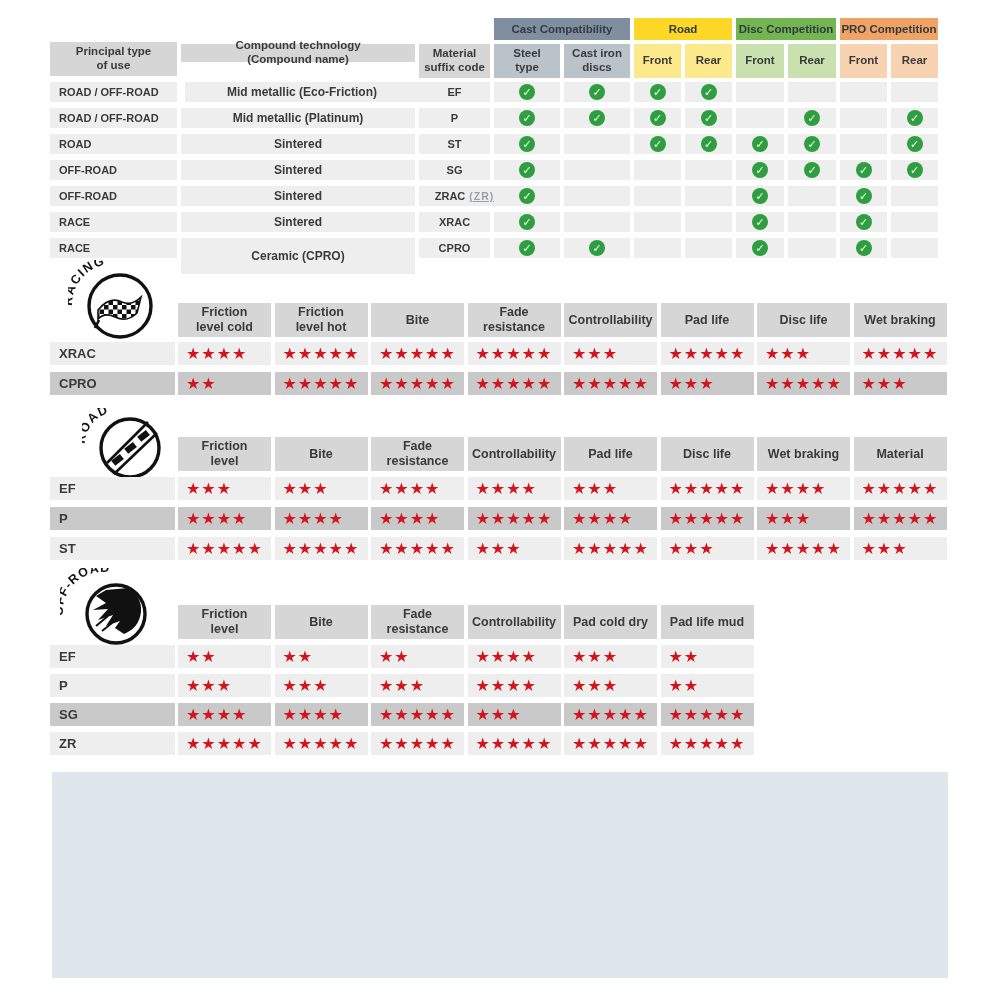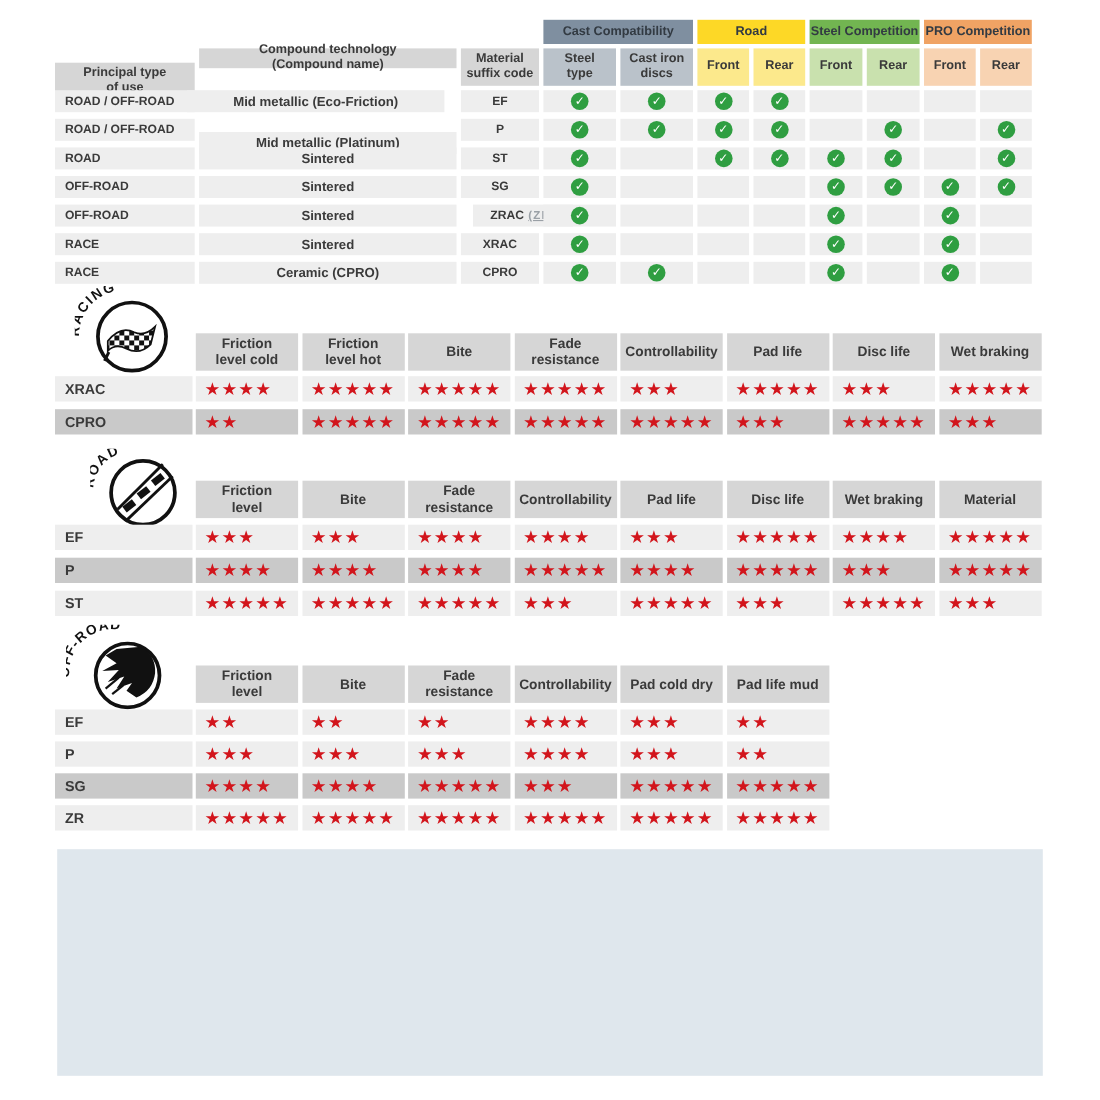--- a/index.html
+++ b/index.html
@@ -24,62 +24,62 @@
   .secicon{position:absolute;}
 </style>
 </head>
 <body>
 
 <div id="canvas">
 
   <div id="compat-table">
       <div class="cell ghead" style="left: 494px; top: 18px; width: 136px; height: 22px; background: rgb(127, 143, 160);">Cast Compatibility</div>
       <div class="cell ghead" style="left: 634px; top: 18px; width: 98px; height: 22px; background: rgb(253, 216, 38);">Road</div>
-      <div class="cell ghead" style="left: 736px; top: 18px; width: 100px; height: 22px; background: rgb(114, 181, 81);">Steel Competition</div>
+      <div class="cell ghead" style="left: 736px; top: 18px; width: 100px; height: 22px; background: rgb(114, 181, 81);">Disc Competition</div>
       <div class="cell ghead" style="left: 840px; top: 18px; width: 98px; height: 22px; background: rgb(240, 163, 100);">PRO Competition</div>
-      <div class="cell hcell" style="left: 50px; top: 57px; width: 127px; height: 34px; background: rgb(214, 214, 214);">Principal type
+      <div class="cell hcell" style="left: 50px; top: 42px; width: 127px; height: 34px; background: rgb(214, 214, 214);">Principal type
 of use</div>
       <div class="cell hcell" style="left: 181px; top: 44px; width: 234px; height: 18px; background: rgb(214, 214, 214);">Compound technology
 (Compound name)</div>
       <div class="cell hcell" style="left: 419px; top: 44px; width: 71px; height: 34px; background: rgb(214, 214, 214);">Material
 suffix code</div>
       <div class="cell hcell" style="left: 494px; top: 44px; width: 66px; height: 34px; background: rgb(186, 194, 202);">Steel
 type</div>
       <div class="cell hcell" style="left: 564px; top: 44px; width: 66px; height: 34px; background: rgb(186, 194, 202);">Cast iron
 discs</div>
       <div class="cell hcell" style="left: 634px; top: 44px; width: 47px; height: 34px; background: rgb(252, 233, 140);">Front</div>
       <div class="cell hcell" style="left: 685px; top: 44px; width: 47px; height: 34px; background: rgb(252, 233, 140);">Rear</div>
       <div class="cell hcell" style="left: 736px; top: 44px; width: 48px; height: 34px; background: rgb(201, 225, 174);">Front</div>
       <div class="cell hcell" style="left: 788px; top: 44px; width: 48px; height: 34px; background: rgb(201, 225, 174);">Rear</div>
       <div class="cell hcell" style="left: 840px; top: 44px; width: 47px; height: 34px; background: rgb(248, 211, 178);">Front</div>
       <div class="cell hcell" style="left: 891px; top: 44px; width: 47px; height: 34px; background: rgb(248, 211, 178);">Rear</div>
       <div>
         <div class="cell datacell" style="left: 50px; top: 82px; width: 127px; height: 20px; justify-content: flex-start; padding-left: 9px;">ROAD / OFF-ROAD</div>
-        <div class="cell datacell techcell" style="left: 170px; top: 82px; width: 234px; height: 20px;">Mid metallic (Eco-Friction)</div>
+        <div class="cell datacell techcell" style="left: 185px; top: 82px; width: 234px; height: 20px;">Mid metallic (Eco-Friction)</div>
         <div class="cell datacell" style="left: 419px; top: 82px; width: 71px; height: 20px;">EF</div>
         <div class="cell datacell" style="left: 494px; top: 82px; width: 66px; height: 20px;">
           <span class="chk">✓</span>
         </div>
         <div class="cell datacell" style="left: 564px; top: 82px; width: 66px; height: 20px;">
           <span class="chk">✓</span>
         </div>
         <div class="cell datacell" style="left: 634px; top: 82px; width: 47px; height: 20px;">
           <span class="chk">✓</span>
         </div>
         <div class="cell datacell" style="left: 685px; top: 82px; width: 47px; height: 20px;">
           <span class="chk">✓</span>
         </div>
         <div class="cell datacell" style="left: 736px; top: 82px; width: 48px; height: 20px;"></div>
         <div class="cell datacell" style="left: 788px; top: 82px; width: 48px; height: 20px;"></div>
         <div class="cell datacell" style="left: 840px; top: 82px; width: 47px; height: 20px;"></div>
         <div class="cell datacell" style="left: 891px; top: 82px; width: 47px; height: 20px;"></div>
       </div>
       <div>
         <div class="cell datacell" style="left: 50px; top: 108px; width: 127px; height: 20px; justify-content: flex-start; padding-left: 9px;">ROAD / OFF-ROAD</div>
-        <div class="cell datacell techcell" style="left: 181px; top: 120px; width: 234px; height: 20px;">Mid metallic (Platinum)</div>
+        <div class="cell datacell techcell" style="left: 181px; top: 108px; width: 234px; height: 20px;">Mid metallic (Platinum)</div>
         <div class="cell datacell" style="left: 419px; top: 108px; width: 71px; height: 20px;">P</div>
         <div class="cell datacell" style="left: 494px; top: 108px; width: 66px; height: 20px;">
           <span class="chk">✓</span>
         </div>
         <div class="cell datacell" style="left: 564px; top: 108px; width: 66px; height: 20px;">
           <span class="chk">✓</span>
         </div>
         <div class="cell datacell" style="left: 634px; top: 108px; width: 47px; height: 20px;">
           <span class="chk">✓</span>
         </div>
@@ -139,21 +139,21 @@
         <div class="cell datacell" style="left: 840px; top: 160px; width: 47px; height: 20px;">
           <span class="chk">✓</span>
         </div>
         <div class="cell datacell" style="left: 891px; top: 160px; width: 47px; height: 20px;">
           <span class="chk">✓</span>
         </div>
       </div>
       <div>
         <div class="cell datacell" style="left: 50px; top: 186px; width: 127px; height: 20px; justify-content: flex-start; padding-left: 9px;">OFF-ROAD</div>
         <div class="cell datacell techcell" style="left: 181px; top: 186px; width: 234px; height: 20px;">Sintered</div>
-        <div class="cell datacell" style="left: 430px; top: 186px; width: 91px; height: 20px;">ZRAC<span class="code-note">(ZR)</span></div>
+        <div class="cell datacell" style="left: 419px; top: 186px; width: 91px; height: 20px;">ZRAC<span class="code-note">(ZR)</span></div>
         <div class="cell datacell" style="left: 494px; top: 186px; width: 66px; height: 20px;">
           <span class="chk">✓</span>
         </div>
         <div class="cell datacell" style="left: 564px; top: 186px; width: 66px; height: 20px;"></div>
         <div class="cell datacell" style="left: 634px; top: 186px; width: 47px; height: 20px;"></div>
         <div class="cell datacell" style="left: 685px; top: 186px; width: 47px; height: 20px;"></div>
         <div class="cell datacell" style="left: 736px; top: 186px; width: 48px; height: 20px;">
           <span class="chk">✓</span>
         </div>
         <div class="cell datacell" style="left: 788px; top: 186px; width: 48px; height: 20px;"></div>
@@ -176,21 +176,21 @@
           <span class="chk">✓</span>
         </div>
         <div class="cell datacell" style="left: 788px; top: 212px; width: 48px; height: 20px;"></div>
         <div class="cell datacell" style="left: 840px; top: 212px; width: 47px; height: 20px;">
           <span class="chk">✓</span>
         </div>
         <div class="cell datacell" style="left: 891px; top: 212px; width: 47px; height: 20px;"></div>
       </div>
       <div>
         <div class="cell datacell" style="left: 50px; top: 238px; width: 127px; height: 20px; justify-content: flex-start; padding-left: 9px;">RACE</div>
-        <div class="cell datacell techcell" style="left: 181px; top: 238px; width: 234px; height: 20px;">Ceramic (CPRO)</div>
+        <div class="cell datacell techcell" style="left: 181px; top: 238px; width: 234px; height: 36px;">Ceramic (CPRO)</div>
         <div class="cell datacell" style="left: 419px; top: 238px; width: 71px; height: 20px;">CPRO</div>
         <div class="cell datacell" style="left: 494px; top: 238px; width: 66px; height: 20px;">
           <span class="chk">✓</span>
         </div>
         <div class="cell datacell" style="left: 564px; top: 238px; width: 66px; height: 20px;">
           <span class="chk">✓</span>
         </div>
         <div class="cell datacell" style="left: 634px; top: 238px; width: 47px; height: 20px;"></div>
         <div class="cell datacell" style="left: 685px; top: 238px; width: 47px; height: 20px;"></div>
         <div class="cell datacell" style="left: 736px; top: 238px; width: 48px; height: 20px;">

